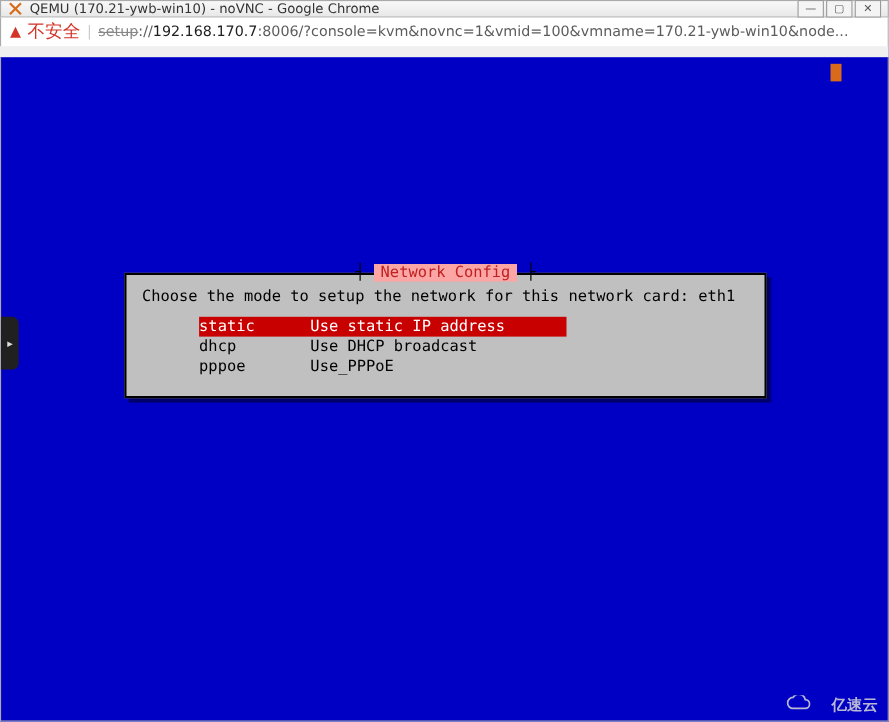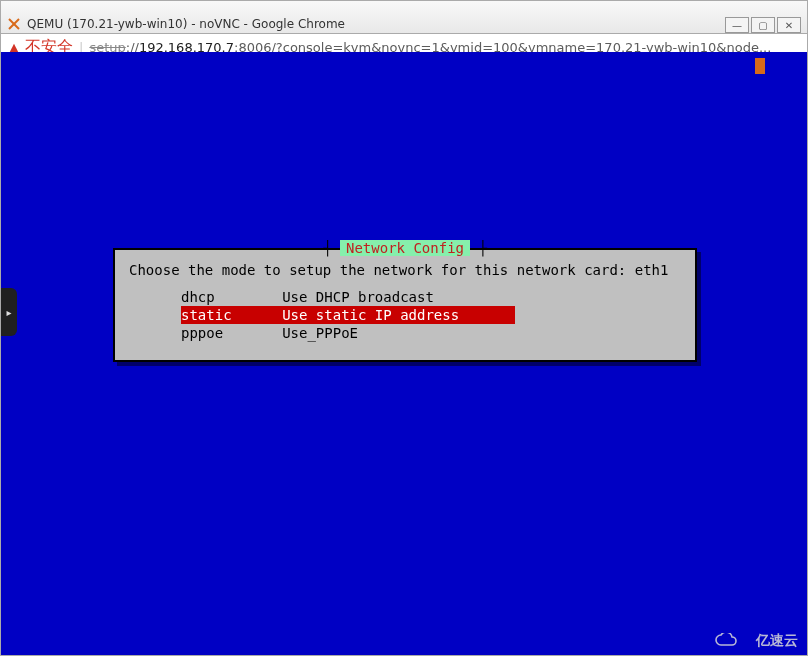--- a/index.html
+++ b/index.html
@@ -7,25 +7,26 @@
     margin: 0;
     padding: 0;
     width: 808px;
     height: 656px;
     font-family: "DejaVu Sans", Arial, sans-serif;
     background: #f0f0f0;
     overflow: hidden;
     position: relative;
   }
   .titlebar {
-    height: 34px;
+    height: 16px;
     background: linear-gradient(#f8f8f8,#e8e8e8);
     border: 1px solid #aaa;
     display: flex;
-    padding: 16px 6px;
+    align-items: center;
+    padding: 0 6px;
     font-size: 12px;
     color: #333;
   }
   .titlebar .x-icon {
     width: 14px; height: 14px;
     margin-right: 6px;
     display:inline-flex;align-items:center;justify-content:center;
   }
   .win-controls {
     margin-left: auto;
@@ -90,21 +91,21 @@
     color:#000;
     padding: 4px 10px 18px 10px;
   }
   .dlg-title-row {
     text-align:center;
     margin-top:-14px;
     margin-bottom:4px;
   }
   .dlg-title {
     display:inline-block;
-    background:#86efac;
+    background:#fca5a5;
     padding:0 6px;
     color:#c02020;
   }
   .dlg-title::before, .dlg-title::after {
     color:#000;
   }
   .dlg-prompt { padding:2px 4px 10px 4px; white-space:pre; }
   .menu { padding-left:56px; }
   .menu-row { white-space:pre; line-height:18px; }
   .menu-row.selected { background:#c80000; color:#fff; display:inline-block; padding-right:56px; }
@@ -155,22 +156,22 @@
   <div class="side-tab">
     <span>▸</span>
   </div>
 
   <div class="dialog">
     <div class="dlg-title-row">
       <span>┤ </span><span class="dlg-title">Network Config</span><span> ├</span>
     </div>
     <div class="dlg-prompt">Choose the mode to setup the network for this network card: eth1</div>
     <div class="menu">
+      <div class="menu-row selected"><span>static     </span> <span>Use static IP address</span></div>
       <div class="menu-row"><span>dhcp       </span> <span>Use DHCP broadcast</span></div>
-      <div class="menu-row selected"><span>static     </span> <span>Use static IP address</span></div>
       <div class="menu-row"><span>pppoe      </span> <span>Use_PPPoE</span></div>
     </div>
   </div>
 </div>
 
 <div class="watermark">
   <span>
     <svg width="22" height="14" viewBox="0 0 22 14">
         <path d="M6 12a5 5 0 0 1 0-10 6 6 0 0 1 11 2 4 4 0 0 1 0 8H6z" fill="none" stroke="#d9d9d9" stroke-width="1.6"></path>
       </svg>

